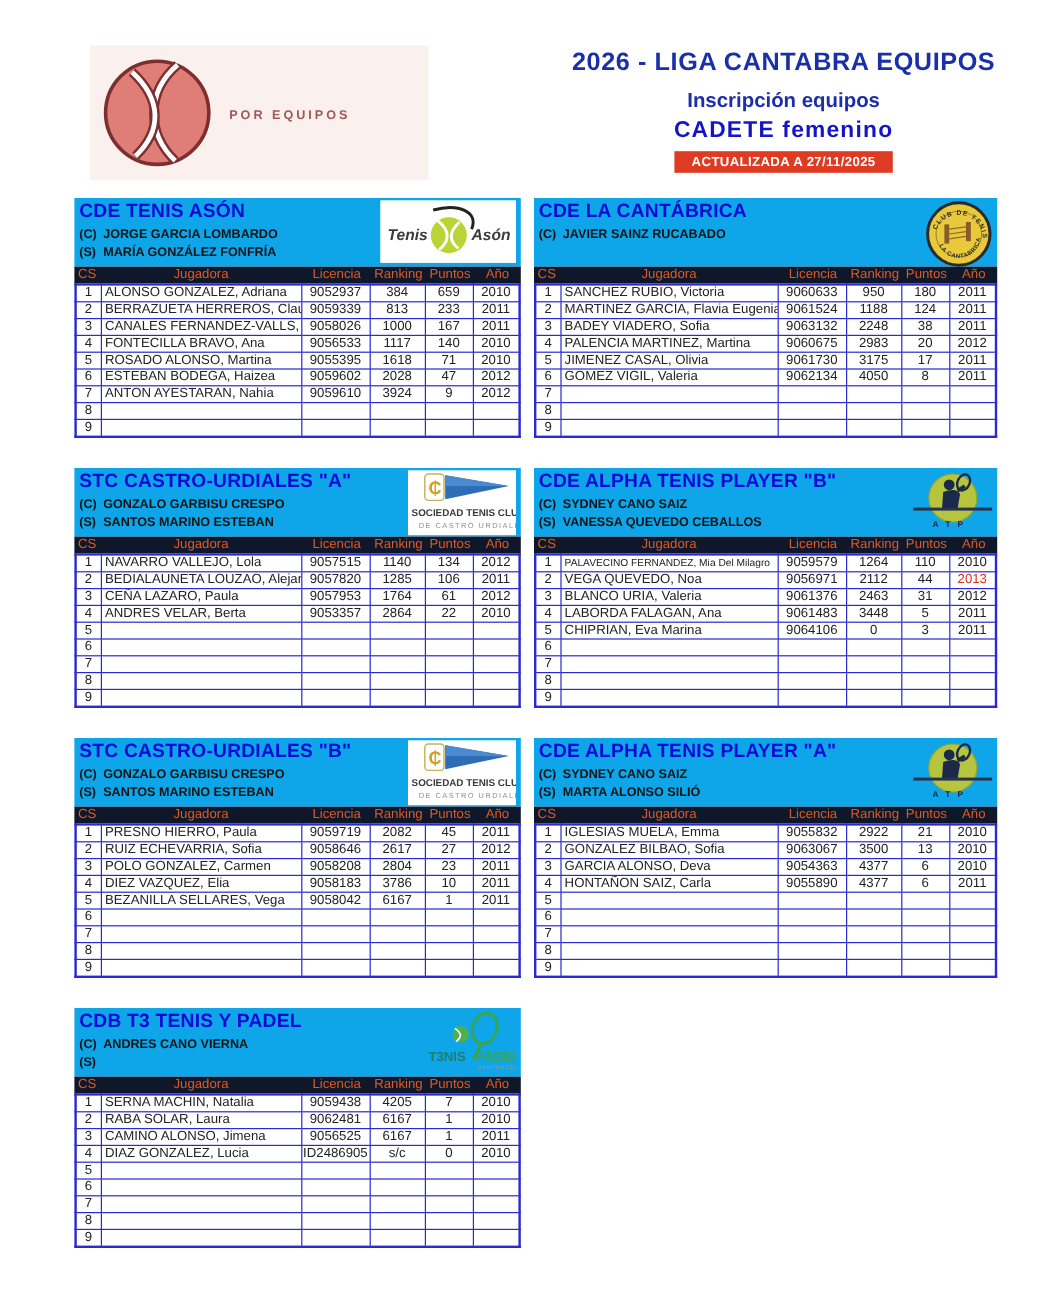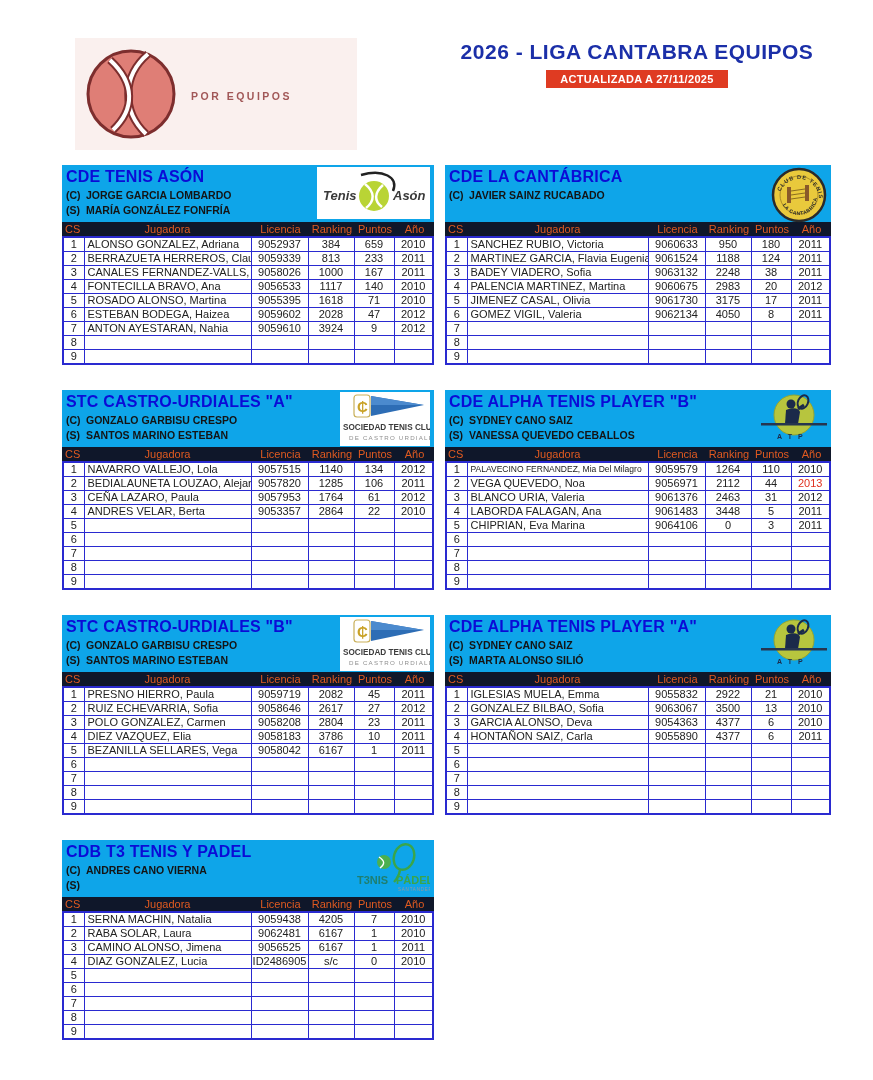--- a/index.html
+++ b/index.html
@@ -8,21 +8,21 @@
 
   
   .page-header { position:absolute; left:0; top:0; width:873px; height:160px; }
   .brand { position:absolute; left:75px; top:38px; width:282px; height:112px;
            background:#faf0ee; display:flex; align-items:center; }
   .brand svg { margin-left:10px; }
   .brand-text { margin-left:14px; }
   .brand-line1 { font-size:15px; letter-spacing:2.5px; color:#a15757; font-weight:bold; }
   .brand-line2 { font-size:10.5px; letter-spacing:2.5px; color:#a15757; font-weight:bold; margin-top:3px; }
 
-  .titles { position:absolute; right:56px; top:40px; width:360px; text-align:center; }
+  .titles { position:absolute; right:40px; top:40px; width:360px; text-align:center; }
   .main-title { font-size:21px; font-weight:bold; color:#1b2fa8; letter-spacing:0.5px; white-space:nowrap; }
   .sub1 { font-size:17px; font-weight:bold; color:#1b2fa8; margin-top:10px; }
   .sub2 { font-size:19px; font-weight:bold; color:#1414c8; margin-top:4px; letter-spacing:1px; }
   .badge { display:inline-block; margin-top:6px; background:#df3b22; color:#ffffff;
            font-size:11px; font-weight:bold; padding:3px 14px; letter-spacing:0.3px; }
 
   
   .teams { position:absolute; left:62px; top:165px; display:flex; gap:11px; }
   .col { display:flex; flex-direction:column; }
   #col-left  { width:372px; }
@@ -70,20 +70,22 @@
         <path d="M63,13 C37,35 37,70 61,93" fill="none" stroke="#ffffff" stroke-width="4"></path>
         <path d="M25,19 C50,42 50,68 28,89" fill="none" stroke="#7d2e2e" stroke-width="8"></path>
         <path d="M25,19 C50,42 50,68 28,89" fill="none" stroke="#ffffff" stroke-width="4"></path>
       </svg>
       <div class="brand-text">
         <div class="brand-line2">POR EQUIPOS</div>
       </div>
     </div>
     <div class="titles">
       <div class="main-title">2026 - LIGA CANTABRA EQUIPOS</div>
+      <div class="sub1">Inscripción equipos</div>
+      <div class="sub2">CADETE femenino</div>
       <div><span class="badge">ACTUALIZADA A 27/11/2025</span></div>
     </div>
   </div>
 
   <div class="teams">
     <div class="col" id="col-left">
     <div class="team-block">
       <div class="team-head">
         <div class="team-name">CDE TENIS ASÓN</div>
         <div class="cap-line"><span class="cap-label">(C)</span><span>JORGE GARCIA LOMBARDO</span></div>

